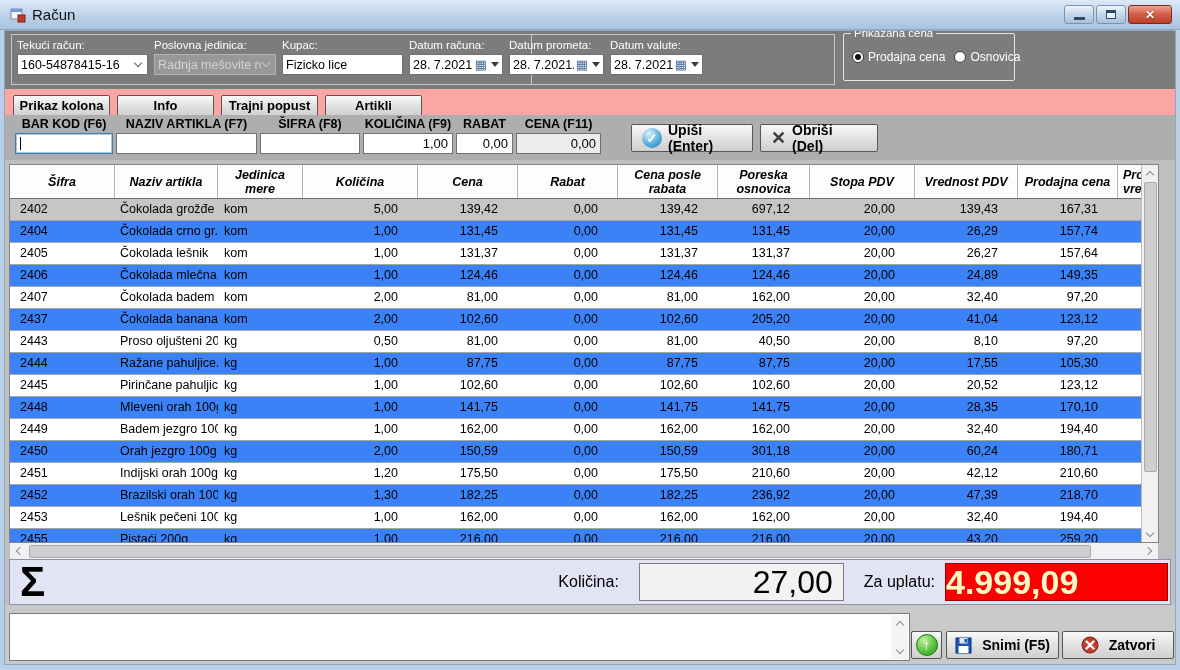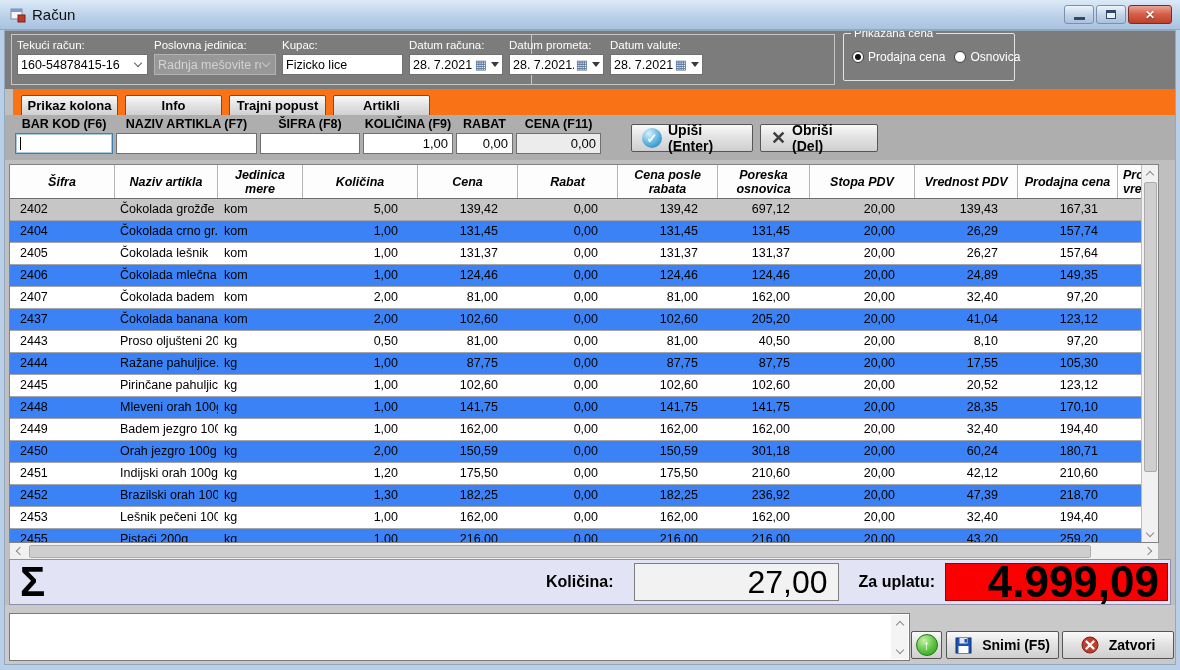--- a/index.html
+++ b/index.html
@@ -38,21 +38,21 @@
   .date-arrow{width:0;height:0;border-left:4px solid transparent;border-right:4px solid transparent;border-top:5px solid #3a3a3a;margin-left:2px;flex:none;}
   .w131{width:131px}.w122{width:122px}.w121{width:121px}.w125{width:125px}.w94{width:94px}.w95{width:95px}.w93{width:93px}
   .groupbox{position:absolute;left:838px;top:2px;width:172px;height:48px;border:1px solid #e3e3e3;border-radius:2px;}
   .gb-title{position:absolute;top:-7px;left:7px;background:#7c7c7c;padding:0 3px;color:#fff;font-size:11.5px;}
   .gb-row{display:flex;align-items:center;gap:9px;padding:16px 0 0 8px;}
   .radio{display:flex;align-items:center;gap:4px;color:#fff;font-size:12px;cursor:default;white-space:nowrap;}
   .rbtn{width:12px;height:12px;border-radius:50%;background:#fff;border:1px solid #3a3a3a;position:relative;flex:none;}
   .rbtn.checked::after{content:"";position:absolute;left:2px;top:2px;width:6px;height:6px;border-radius:50%;background:#101010;}
 
   
-  .toolbar{position:absolute;top:58px;left:8px;right:0;height:32px;background:#f97316;display:flex;gap:7px;padding:1px 0 0 8px;align-items:center;}
+  .toolbar{position:absolute;top:58px;left:0;right:0;height:32px;background:#fca5a5;display:flex;gap:7px;padding:1px 0 0 8px;align-items:center;}
   .btn{background:linear-gradient(#fafafa,#e3e3e3 45%,#cfcfcf);border:1px solid #565656;border-radius:2px;
     font-size:13px;font-weight:bold;color:#000;display:flex;align-items:center;justify-content:center;cursor:default;}
   .tool-btn{width:97px;height:22px;}
 
   
   .entry-strip{position:absolute;top:84px;left:0;right:0;height:45px;background:#aeaeae;}
   .entry-row{position:absolute;left:10px;top:2px;display:flex;gap:3px;}
   .efld{display:flex;flex-direction:column;align-items:center;}
   .efld-label{font-size:12.5px;font-weight:bold;white-space:nowrap;margin-bottom:2px;}
   .inp{height:21px;background:#fff;border:1px solid #707070;font-size:13px;display:flex;align-items:center;padding:0 4px;width:100%;}
@@ -98,26 +98,26 @@
   .vthumb{width:13px;height:290px;background:#cfcfcf;border:1px solid #ababab;border-radius:2px;margin-top:1px;}
   .vfill{flex:1;}
   .hscroll{width:1150px;height:17px;background:#f1f1f1;border:1px solid #bcbcbc;border-top:none;display:flex;align-items:center;}
   .hthumb{width:1062px;height:13px;background:#cfcfcf;border:1px solid #ababab;border-radius:2px;margin:0 2px;}
   .hfill{flex:1;}
 
   
   .summary{position:absolute;top:528px;left:4px;right:4px;height:46px;background:#e3e3f6;border:1px solid #8f8fb0;
     display:flex;align-items:center;}
   .sigma{font-size:42px;font-weight:bold;line-height:40px;margin:0 10px;color:#000;}
-  .sum-label{font-size:16px;font-weight:bold;color:#000;white-space:nowrap;}
+  .sum-label{font-size:16px;font-weight:normal;color:#000;white-space:nowrap;}
   .sum-label.qty{margin-left:auto;}
   .qty-box{width:205px;height:38px;background:#f2f2f2;border:1px solid #7e7e7e;margin:0 20px;
     display:flex;align-items:center;justify-content:flex-end;font-size:32px;padding-right:10px;}
   .total-box{width:223px;height:38px;background:#fa0000;border:1px solid #9a0000;margin:0 2px 0 10px;
-    display:flex;align-items:center;justify-content:flex-end;font-size:44px;font-weight:bold;color:#000000;padding-right:8px;}
+    display:flex;align-items:center;justify-content:flex-start;font-size:34px;font-weight:bold;color:#fef9c3;padding-right:8px;}
 
   
   .footer{position:absolute;top:574px;left:0;right:0;bottom:0;background:#c9c9c9;}
   .note{position:absolute;left:4px;top:8px;width:901px;height:48px;background:#fff;border:1px solid #7a7a7a;font-size:13px;padding:3px 22px 3px 5px;}
   .note-scroll{position:absolute;right:1px;top:1px;bottom:1px;width:17px;background:#f4f4f4;display:flex;flex-direction:column;justify-content:space-between;align-items:center;}
   .round-btn{position:absolute;left:906px;top:26px;width:31px;height:28px;}
   .green-circle{width:22px;height:22px;border-radius:50%;background:radial-gradient(circle at 35% 28%,#c8f0a8,#58c23e 55%,#2c9a1e);
     border:1px solid #1f7a14;display:flex;align-items:center;justify-content:center;color:#fff;font-size:14px;font-weight:bold;line-height:1;}
   .foot-btn{position:absolute;top:26px;height:28px;font-size:14px;gap:10px;}
   .btn-snimi{left:941px;width:113px;}

